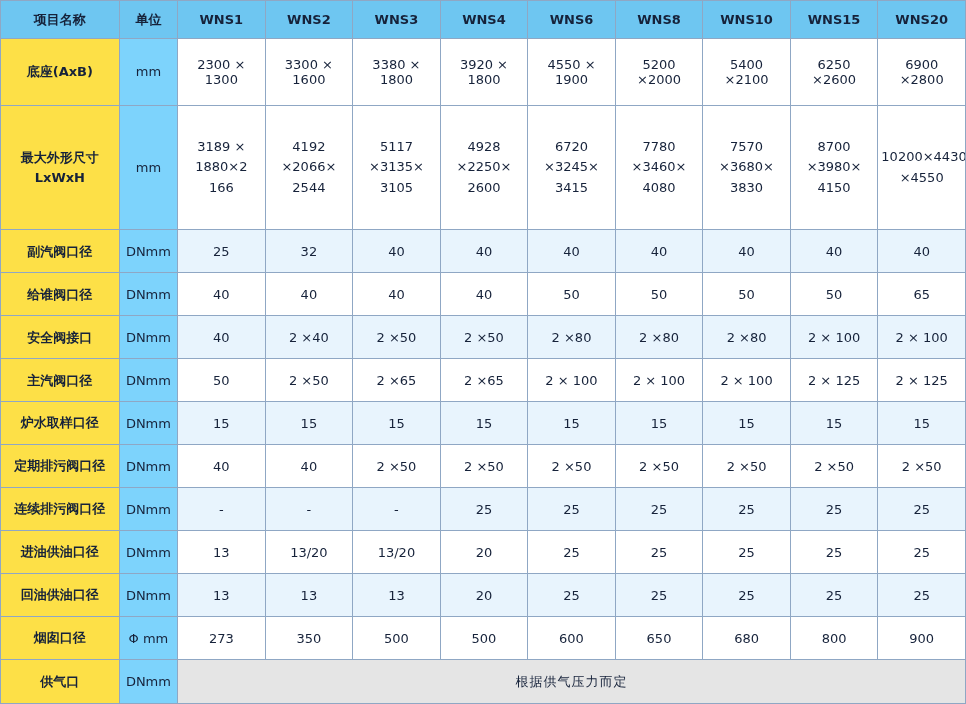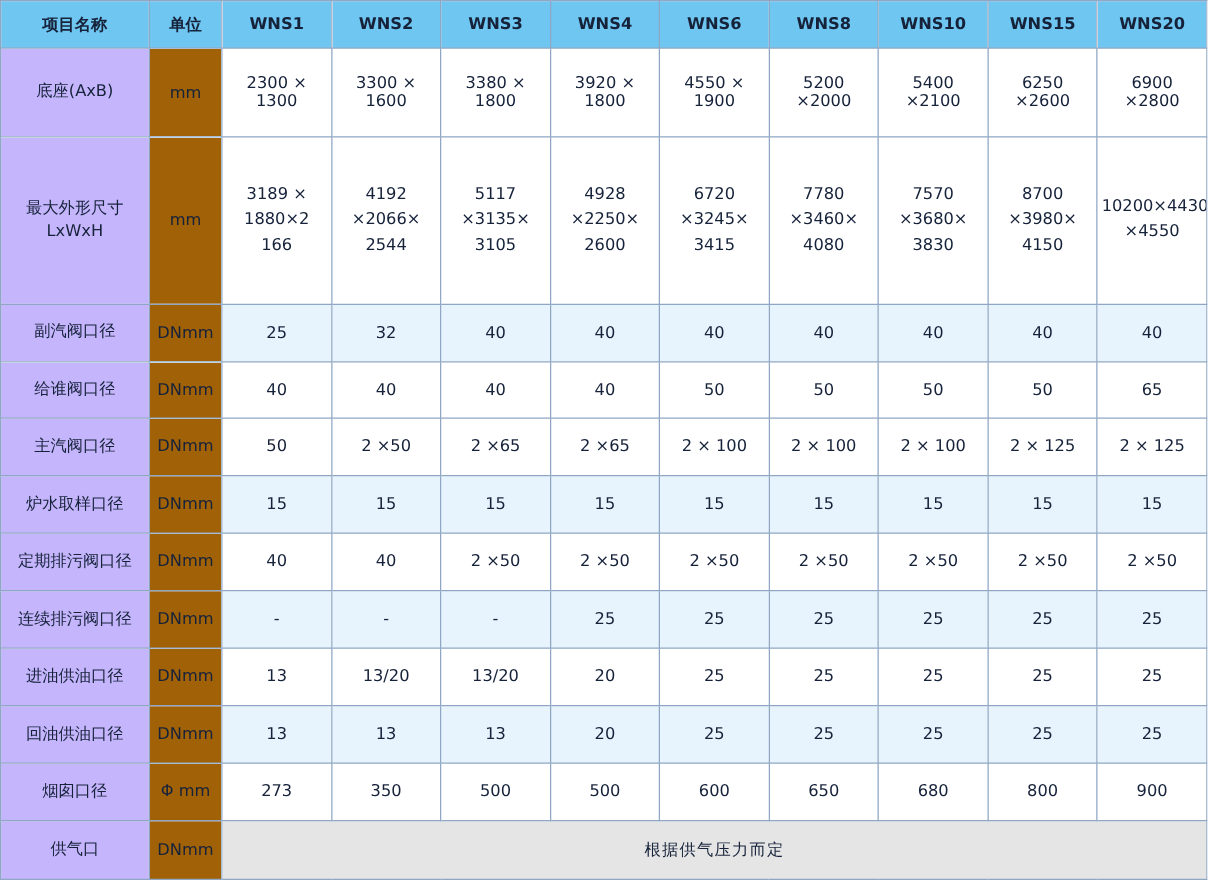--- a/index.html
+++ b/index.html
@@ -32,31 +32,31 @@
     background: #6ec6f1;
     font-weight: bold;
     font-size: 15px;
     color: #10243c;
     height: 38px;
   }
   thead th.unit-head {
     font-size: 14px;
   }
   tbody td.label-cell {
-    background: #c4b5fd;
-    font-weight: normal;
+    background: #fde047;
+    font-weight: bold;
     font-size: 14px;
     color: #102a43;
     line-height: 1.35;
   }
   tbody td.label-cell.small {
     font-size: 13px;
   }
   tbody td.unit-cell {
-    background: #a16207;
+    background: #7dd3fc;
     font-size: 13px;
     color: #102a43;
   }
   tbody tr.alt td.data-cell {
     background: #e8f4fd;
   }
   tbody tr.plain td.data-cell {
     background: #ffffff;
   }
   td.data-cell {
@@ -183,20 +183,33 @@
       <td class="data-cell">40</td>
       <td class="data-cell">40</td>
       <td class="data-cell">40</td>
       <td class="data-cell">50</td>
       <td class="data-cell">50</td>
       <td class="data-cell">50</td>
       <td class="data-cell">50</td>
       <td class="data-cell">65</td>
     </tr>
 
+    <tr class="alt">
+      <td class="label-cell">安全阀接口</td>
+      <td class="unit-cell">DNmm</td>
+      <td class="data-cell">40</td>
+      <td class="data-cell">2 ×40</td>
+      <td class="data-cell">2 ×50</td>
+      <td class="data-cell">2 ×50</td>
+      <td class="data-cell">2 ×80</td>
+      <td class="data-cell">2 ×80</td>
+      <td class="data-cell">2 ×80</td>
+      <td class="data-cell">2 × 100</td>
+      <td class="data-cell">2 × 100</td>
+    </tr>
 
     <tr class="plain">
       <td class="label-cell">主汽阀口径</td>
       <td class="unit-cell">DNmm</td>
       <td class="data-cell">50</td>
       <td class="data-cell">2 ×50</td>
       <td class="data-cell">2 ×65</td>
       <td class="data-cell">2 ×65</td>
       <td class="data-cell">2 × 100</td>
       <td class="data-cell">2 × 100</td>

